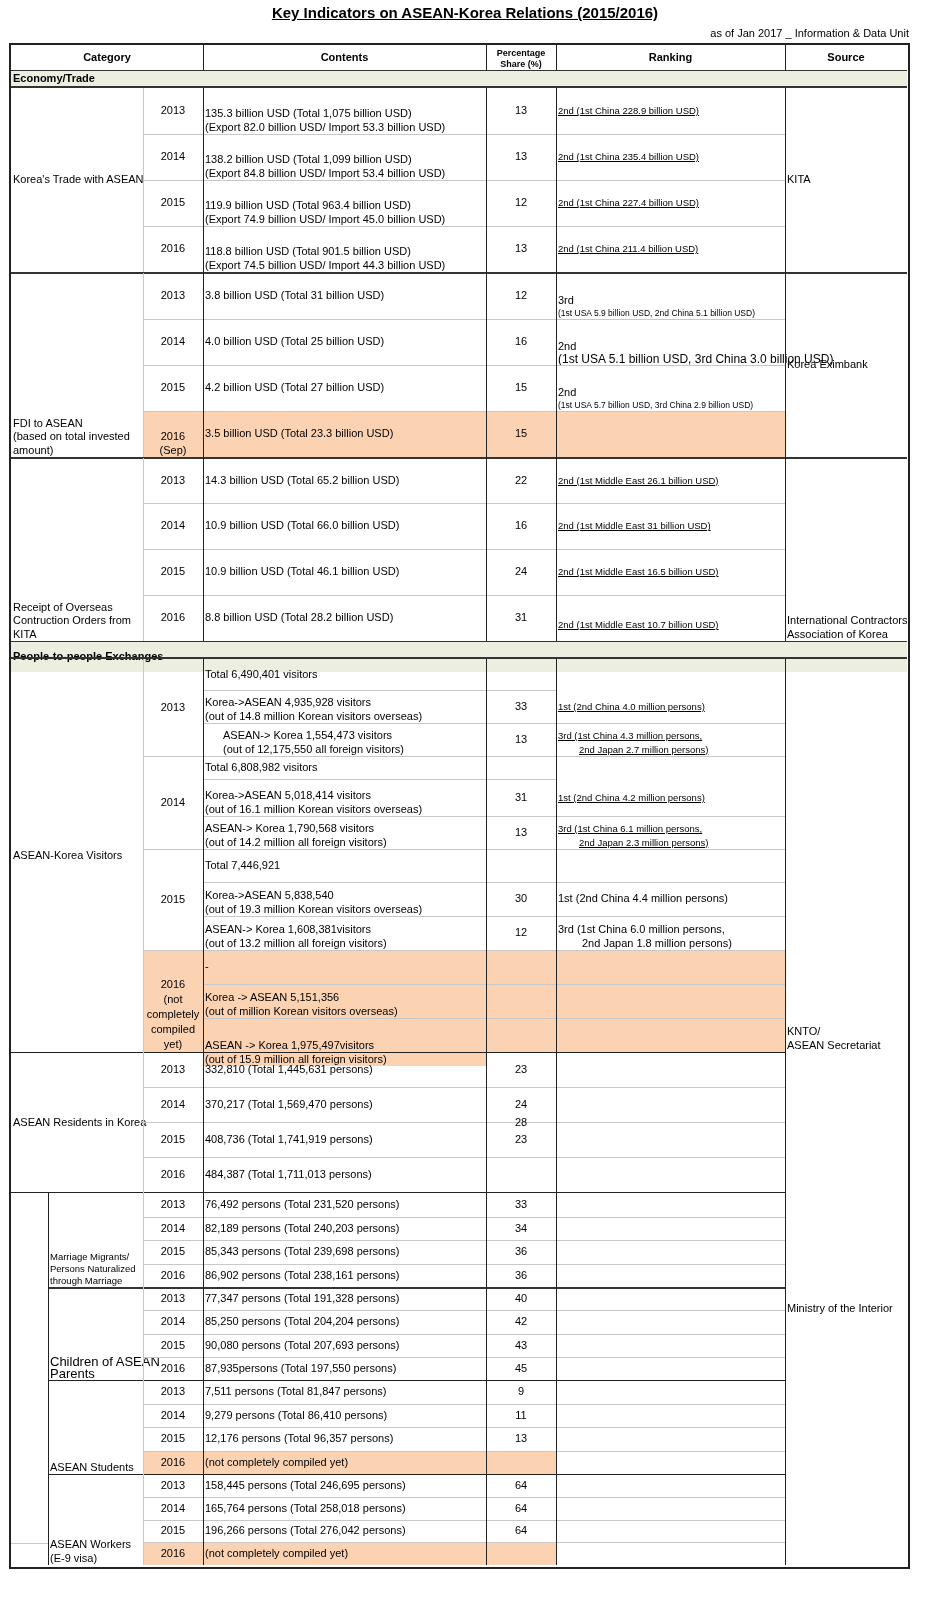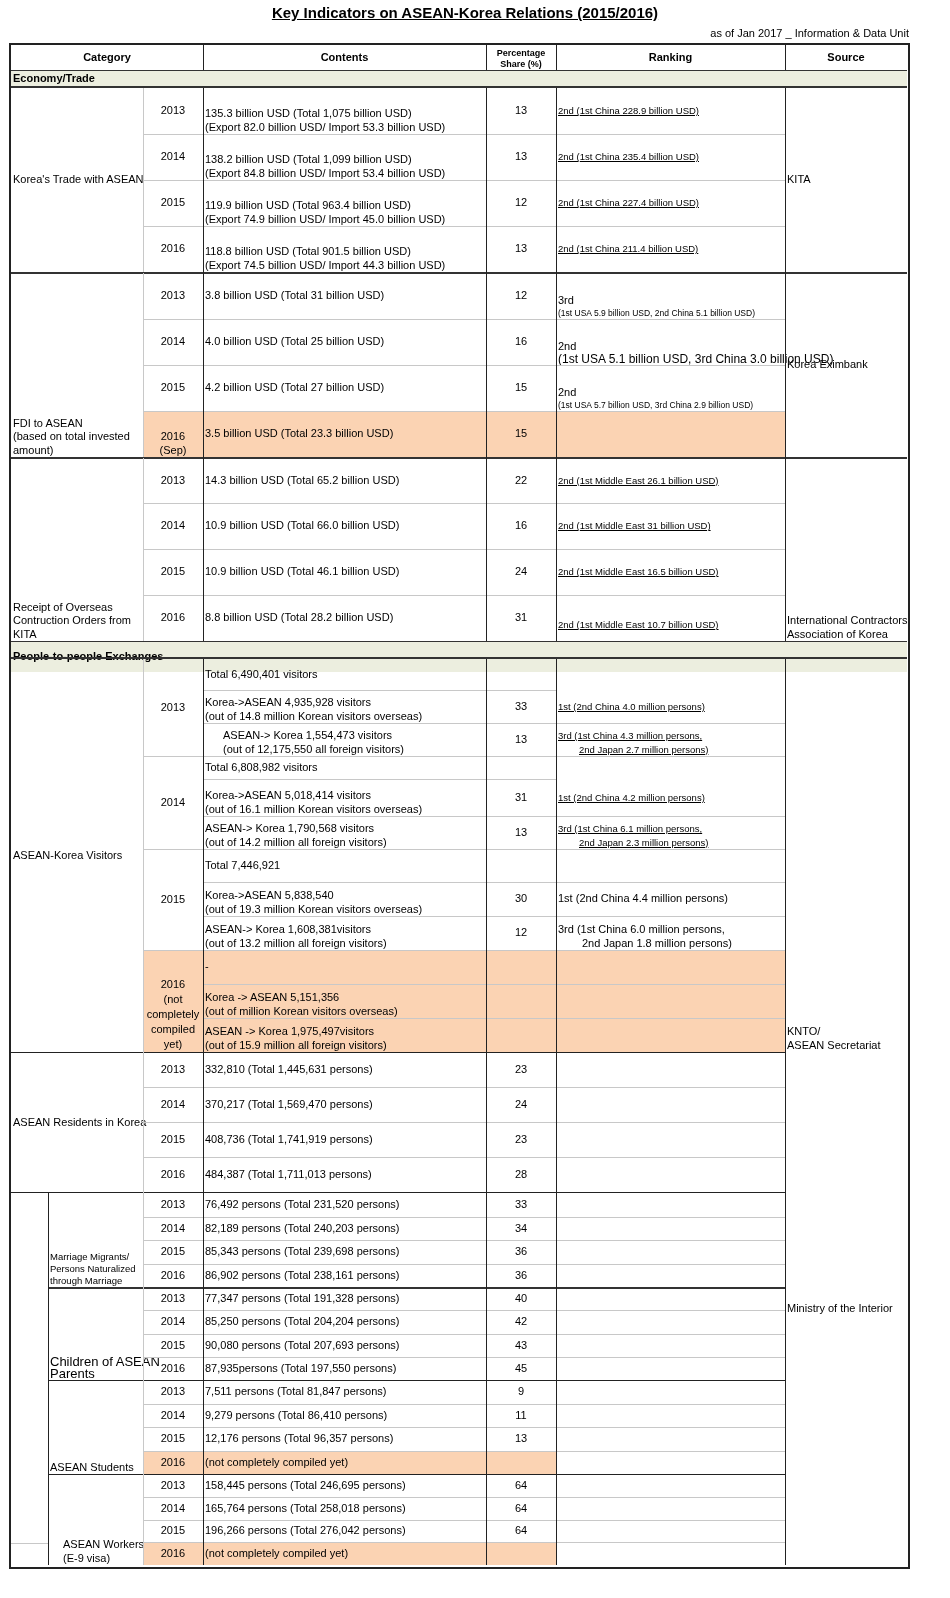--- a/index.html
+++ b/index.html
@@ -239,21 +239,21 @@
       <span>compiled</span>
       <span>yet)</span>
     </div>
     <div class="cell l peach" style="left: 192px; top: 905px; width: 283px; height: 34px;">-</div>
     <div class="cell c peach" style="left: 475px; top: 905px; width: 70px; height: 34px;"></div>
     <div class="cell l peach two" style="left: 192px; top: 939px; width: 283px; height: 34px;">
       <span>Korea -&gt; ASEAN 5,151,356</span>
       <span>(out of  million Korean visitors overseas)</span>
     </div>
     <div class="cell c peach" style="left: 475px; top: 939px; width: 70px; height: 34px;"></div>
-    <div class="cell l peach two" style="left: 192px; top: 973px; width: 283px; height: 34px;">
+    <div class="cell l peach two" style="left: 192px; top: 973px; width: 283px; height: 48px;">
       <span>ASEAN -&gt; Korea 1,975,497visitors</span>
       <span>(out of 15.9 million all foreign visitors)</span>
     </div>
     <div class="cell c peach" style="left: 475px; top: 973px; width: 70px; height: 34px;"></div>
     <div class="cell c peach" style="left: 545px; top: 905px; width: 229px; height: 34px;"></div>
     <div class="cell l peach rk" style="left: 545px; top: 939px; width: 229px; height: 34px;"></div>
     <div class="cell l peach rk two" style="left: 545px; top: 973px; width: 229px; height: 34px;">
       <span></span>
       <span style="padding-left: 21px;"></span>
     </div>
@@ -275,21 +275,21 @@
     <div class="cell c" style="left: 475px; top: 1042px; width: 70px; height: 35px;">24</div>
     <div class="cell l" style="left: 545px; top: 1042px; width: 229px; height: 35px;"></div>
     <div class="hl" style="left: 132px; top: 1042px; width: 642px;"></div>
     <div class="cell c" style="left: 132px; top: 1077px; width: 60px; height: 35px;">2015</div>
     <div class="cell l" style="left: 192px; top: 1077px; width: 283px; height: 35px;">408,736 (Total 1,741,919 persons)</div>
     <div class="cell c" style="left: 475px; top: 1077px; width: 70px; height: 35px;">23</div>
     <div class="cell l" style="left: 545px; top: 1077px; width: 229px; height: 35px;"></div>
     <div class="hl" style="left: 132px; top: 1077px; width: 642px;"></div>
     <div class="cell c" style="left: 132px; top: 1112px; width: 60px; height: 35px;">2016</div>
     <div class="cell l" style="left: 192px; top: 1112px; width: 283px; height: 35px;">484,387 (Total 1,711,013 persons)</div>
-    <div class="cell c" style="left: 475px; top: 1112px; width: 70px; height: 35px;">28</div>
+    <div class="cell c" style="left: 475px; top: 1060px; width: 70px; height: 35px;">28</div>
     <div class="cell l" style="left: 545px; top: 1112px; width: 229px; height: 35px;"></div>
     <div class="hl" style="left: 132px; top: 1112px; width: 642px;"></div>
     <div class="hlb" style="left: 0px; top: 1147px; width: 774px;"></div>
     <div class="cell l" style="left: 774px; top: 1008px; width: 122px; height: 512px;">Ministry of the Interior</div>
     <div class="cell l two" style="left: 37px; top: 1148px; width: 95px; height: 94px; font-size: 9.5px; line-height: 12px;">
       <span>Marriage Migrants/</span>
       <span>Persons Naturalized</span>
       <span>through Marriage</span>
     </div>
     <div class="cell c" style="left: 132px; top: 1148px; width: 60px; height: 24px;">2013</div>
@@ -354,21 +354,21 @@
     <div class="cell l" style="left: 192px; top: 1382px; width: 283px; height: 24px;">12,176 persons (Total 96,357 persons)</div>
     <div class="cell c" style="left: 475px; top: 1382px; width: 70px; height: 24px;">13</div>
     <div class="cell l" style="left: 545px; top: 1382px; width: 229px; height: 24px;"></div>
     <div class="hl" style="left: 132px; top: 1382px; width: 642px;"></div>
     <div class="cell c peach" style="left: 132px; top: 1406px; width: 60px; height: 23px;">2016</div>
     <div class="cell l peach" style="left: 192px; top: 1406px; width: 283px; height: 23px;">(not completely compiled yet)</div>
     <div class="cell c peach" style="left: 475px; top: 1406px; width: 70px; height: 23px;"></div>
     <div class="cell l" style="left: 545px; top: 1406px; width: 229px; height: 23px;"></div>
     <div class="hl" style="left: 132px; top: 1406px; width: 642px;"></div>
     <div class="hlb" style="left: 37px; top: 1335px; width: 737px;"></div>
-    <div class="cell l two" style="left: 37px; top: 1429px; width: 95px; height: 91px; margin-left: 13px;">
+    <div class="cell l two" style="left: 37px; top: 1429px; width: 95px; height: 91px;">
       <span>ASEAN Workers</span>
       <span>(E-9 visa)</span>
       <span></span>
     </div>
     <div class="cell c" style="left: 132px; top: 1429px; width: 60px; height: 23px;">2013</div>
     <div class="cell l" style="left: 192px; top: 1429px; width: 283px; height: 23px;">158,445 persons (Total 246,695 persons)</div>
     <div class="cell c" style="left: 475px; top: 1429px; width: 70px; height: 23px;">64</div>
     <div class="cell l" style="left: 545px; top: 1429px; width: 229px; height: 23px;"></div>
     <div class="cell c" style="left: 132px; top: 1452px; width: 60px; height: 23px;">2014</div>
     <div class="cell l" style="left: 192px; top: 1452px; width: 283px; height: 23px;">165,764 persons (Total 258,018 persons)</div>

